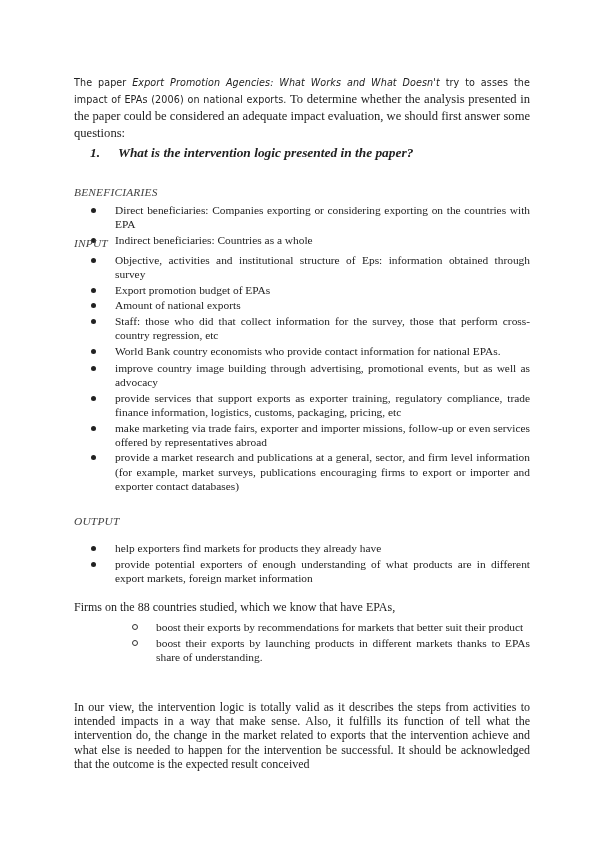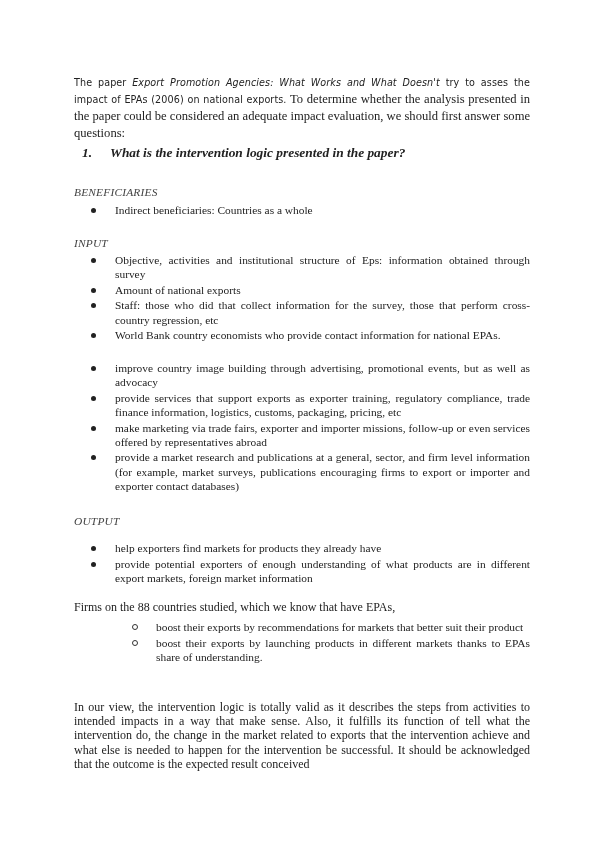--- a/index.html
+++ b/index.html
@@ -3,21 +3,21 @@
 <meta charset="utf-8">
 <style>
   html, body { margin:0; padding:0; background:#ffffff; }
   body { width:600px; height:848px; position:relative; overflow:hidden; color:#222; }
   .page { position:absolute; left:0; top:0; width:600px; height:848px; }
   .serif { font-family: "Liberation Serif", "DejaVu Serif", serif; }
   .abs { position:absolute; left:74px; width:456px; }
   .intro { top:74px; font-size:12.6px; line-height:17px; text-align:justify; }
   .intro .sans-part { font-family: "DejaVu Sans", "Liberation Sans", sans-serif; font-size:9.6px; letter-spacing:0.1px; }
   .intro .sans-part i { font-style:italic; }
-  .qhead { top:145px; left:82px; font-size:13.4px; font-weight:bold; font-style:italic; }
+  .qhead { top:145px; left:90px; font-size:13.4px; font-weight:bold; font-style:italic; }
   .qhead .num { display:inline-block; width:28px; }
   .label { font-size:11.4px; font-style:italic; color:#444; letter-spacing:0.2px; }
   ul.blt { list-style:none; margin:0; padding:0; }
   ul.blt li { position:relative; padding-left:41px; font-size:11.4px; line-height:14.2px; margin:0 0 1.4px 0; text-align:justify; }
   ul.blt li::before { content:""; position:absolute; left:17px; top:5px; width:5px; height:5px; border-radius:50%; background:#222; }
   ul.blt.circ li { padding-left:82px; }
   ul.blt.circ li::before { left:58px; top:4px; width:4px; height:4px; border:1.2px solid #333; background:#fff; }
   .para { font-size:12px; line-height:14.2px; text-align:justify; }
 </style>
 </head>
@@ -27,28 +27,30 @@
 
   <div class="abs intro"><span class="sans-part"><span>The paper </span><i>Export Promotion Agencies: What Works and What Doesn't</i><span> try to asses the impact of EPAs (2006) on national exports.</span></span><span> To determine whether the analysis presented in the paper could be considered an adequate impact evaluation, we should first answer some questions:</span></div>
 
   <div class="abs qhead">
     <span class="num">1.</span><span>What is the intervention logic presented in the paper?</span>
   </div>
 
   <div class="abs" style="top:186px;">
     <div class="label">BENEFICIARIES</div>
     <ul class="blt" style="margin-top:5px;">
+      <li>Direct beneficiaries: Companies exporting or considering exporting on the countries with EPA</li>
       <li>Indirect beneficiaries: Countries as a whole</li>
     </ul>
   </div>
 
   <div class="abs" style="top:237px;">
     <div class="label">INPUT</div>
     <ul class="blt" style="margin-top:4px;">
       <li>Objective, activities and institutional structure of Eps: information obtained through survey</li>
+      <li>Export promotion budget of EPAs</li>
       <li>Amount of national exports</li>
       <li>Staff: those who did that collect information for the survey, those that perform cross-country regression, etc</li>
       <li> World Bank country economists who provide contact information for national EPAs.</li>
     </ul>
   </div>
 
   <div class="abs" style="top:347px;">
     <ul class="blt" style="margin-top:14px;">
       <li>improve country image building through advertising, promotional events, but as well as advocacy</li>
       <li>provide services that support exports as exporter training, regulatory compliance, trade finance information, logistics, customs, packaging, pricing, etc</li>

